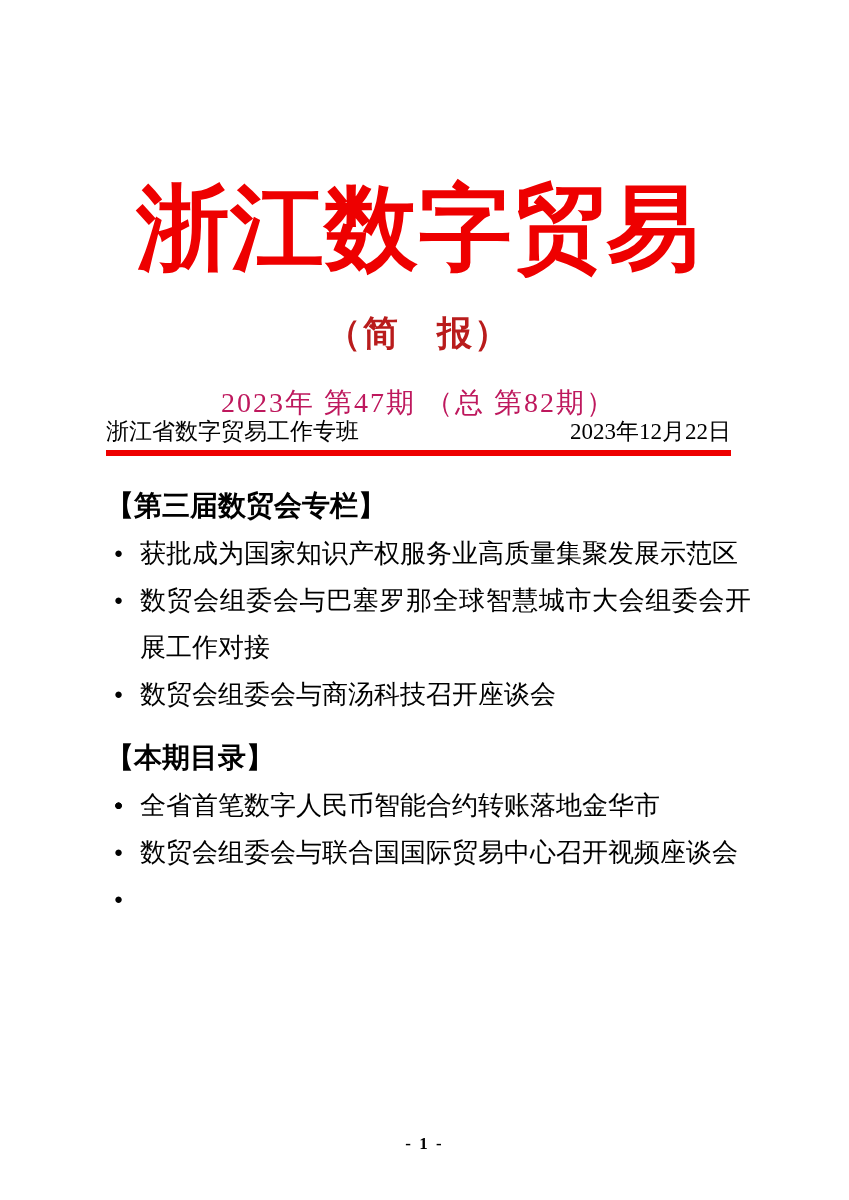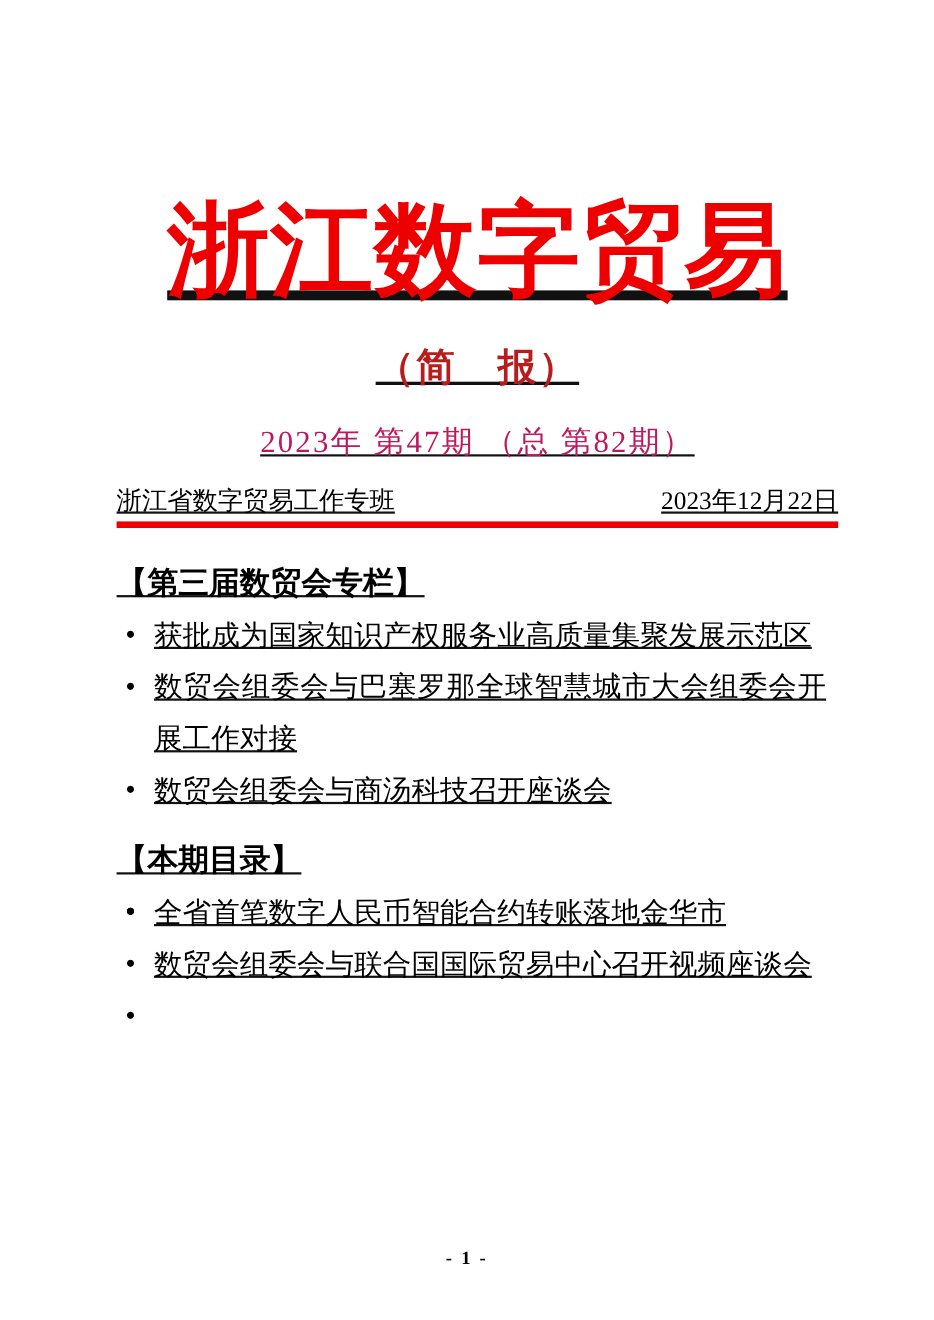--- a/index.html
+++ b/index.html
@@ -8,22 +8,21 @@
   body {
     width: 849px; height: 1200px;
     font-family: "Liberation Serif", "DejaVu Serif", serif;
     color: #111;
   }
   .page {
     position: relative;
     width: 849px; height: 1200px;
     background: #ffffff;
     overflow: hidden;
-    padding: 0 87px 0 106px;
-    text-decoration: underline;
+    padding: 0 118px 0 106px;
   }
   .masthead { text-align: center; }
   .doc-title {
     margin-top: 172px;
     font-size: 93px;
     line-height: 1.22;
     font-weight: 700;
     color: var(--accent);
     letter-spacing: 1px;
     white-space: nowrap;
@@ -37,21 +36,20 @@
     letter-spacing: 2px;
   }
   .issue-line {
     margin-top: 34px;
     font-size: 28px;
     line-height: 28px;
     letter-spacing: 2px;
     color: #be185d;
   }
   .publisher-row {
-    margin-top: 24px;
     display: flex;
     justify-content: space-between;
     align-items: baseline;
     font-size: 23px;
     line-height: 30px;
     color: #000;
     text-align: left;
   }
   .red-rule {
     margin-top: 3px;

